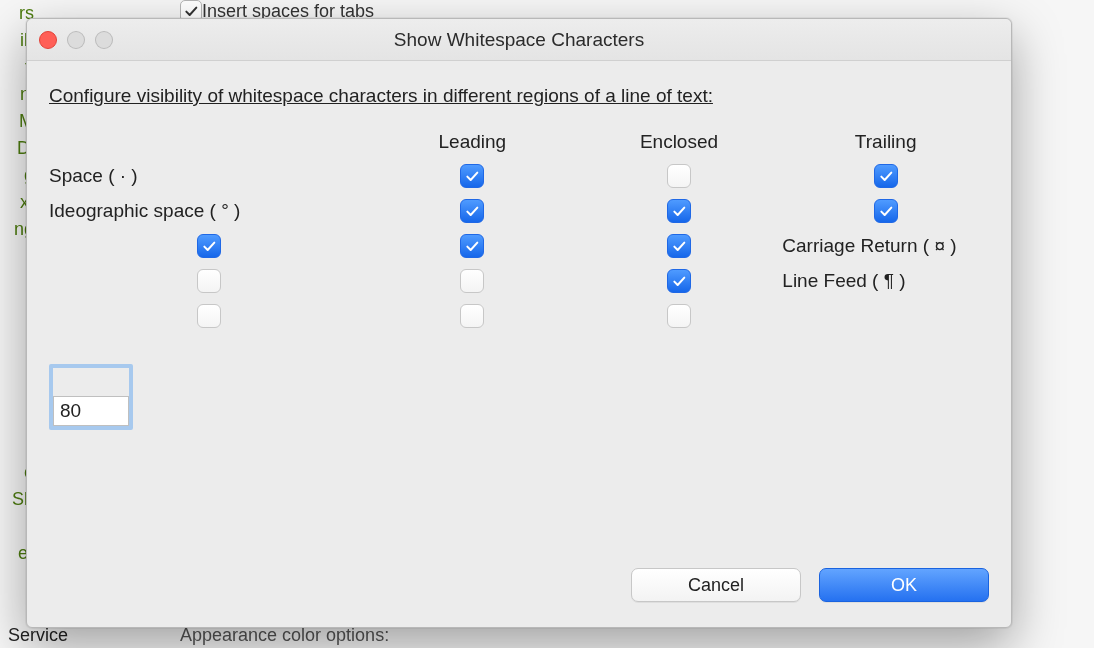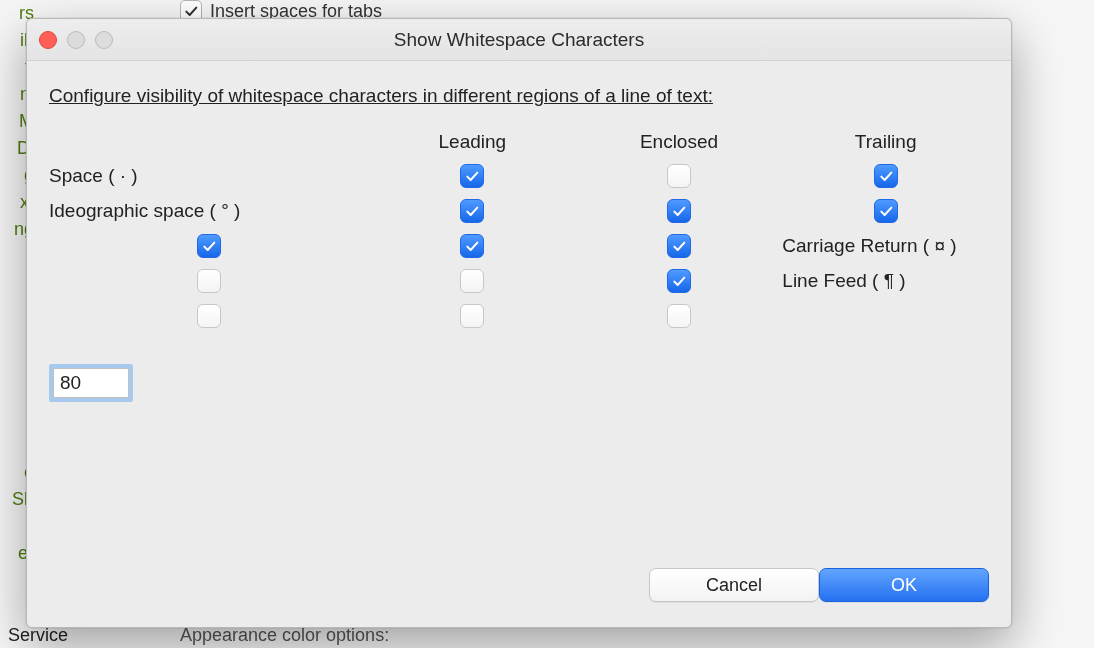--- a/index.html
+++ b/index.html
@@ -37,21 +37,20 @@
       white-space: pre;
       overflow: hidden;
       color: #4d7c0f;
     }
     .bg-checkbox {
       position: absolute;
       left: 180px;
       top: 0;
       display: flex;
       align-items: center;
-      gap: 8px;
     }
     .bg-checkbox .cb {
       width: 22px;
       height: 22px;
       border: 1px solid #b5b5b5;
       border-radius: 5px;
       background: #fff;
       display: inline-flex;
       align-items: center;
       justify-content: center;
@@ -184,28 +183,30 @@
     }
     .trans-input {
       width: 76px;
       height: 30px;
       border: 1px solid #bfbfbf;
       background: #fff;
       font-size: 19px;
       padding: 2px 6px;
       outline: none;
       color: #222;
+      margin-top: 28px;
     }
     .trans-input::selection { background: #b5d3f3; }
 
     .footer {
       height: 70px;
       display: flex;
       justify-content: flex-end;
       align-items: center;
+      gap: 18px;
       padding: 0 22px 14px 22px;
     }
     .btn {
       width: 170px;
       height: 34px;
       border-radius: 7px;
       font-size: 18px;
       cursor: default;
       border: 1px solid #c7c7c7;
       background: linear-gradient(#fff, #f3f3f3);

